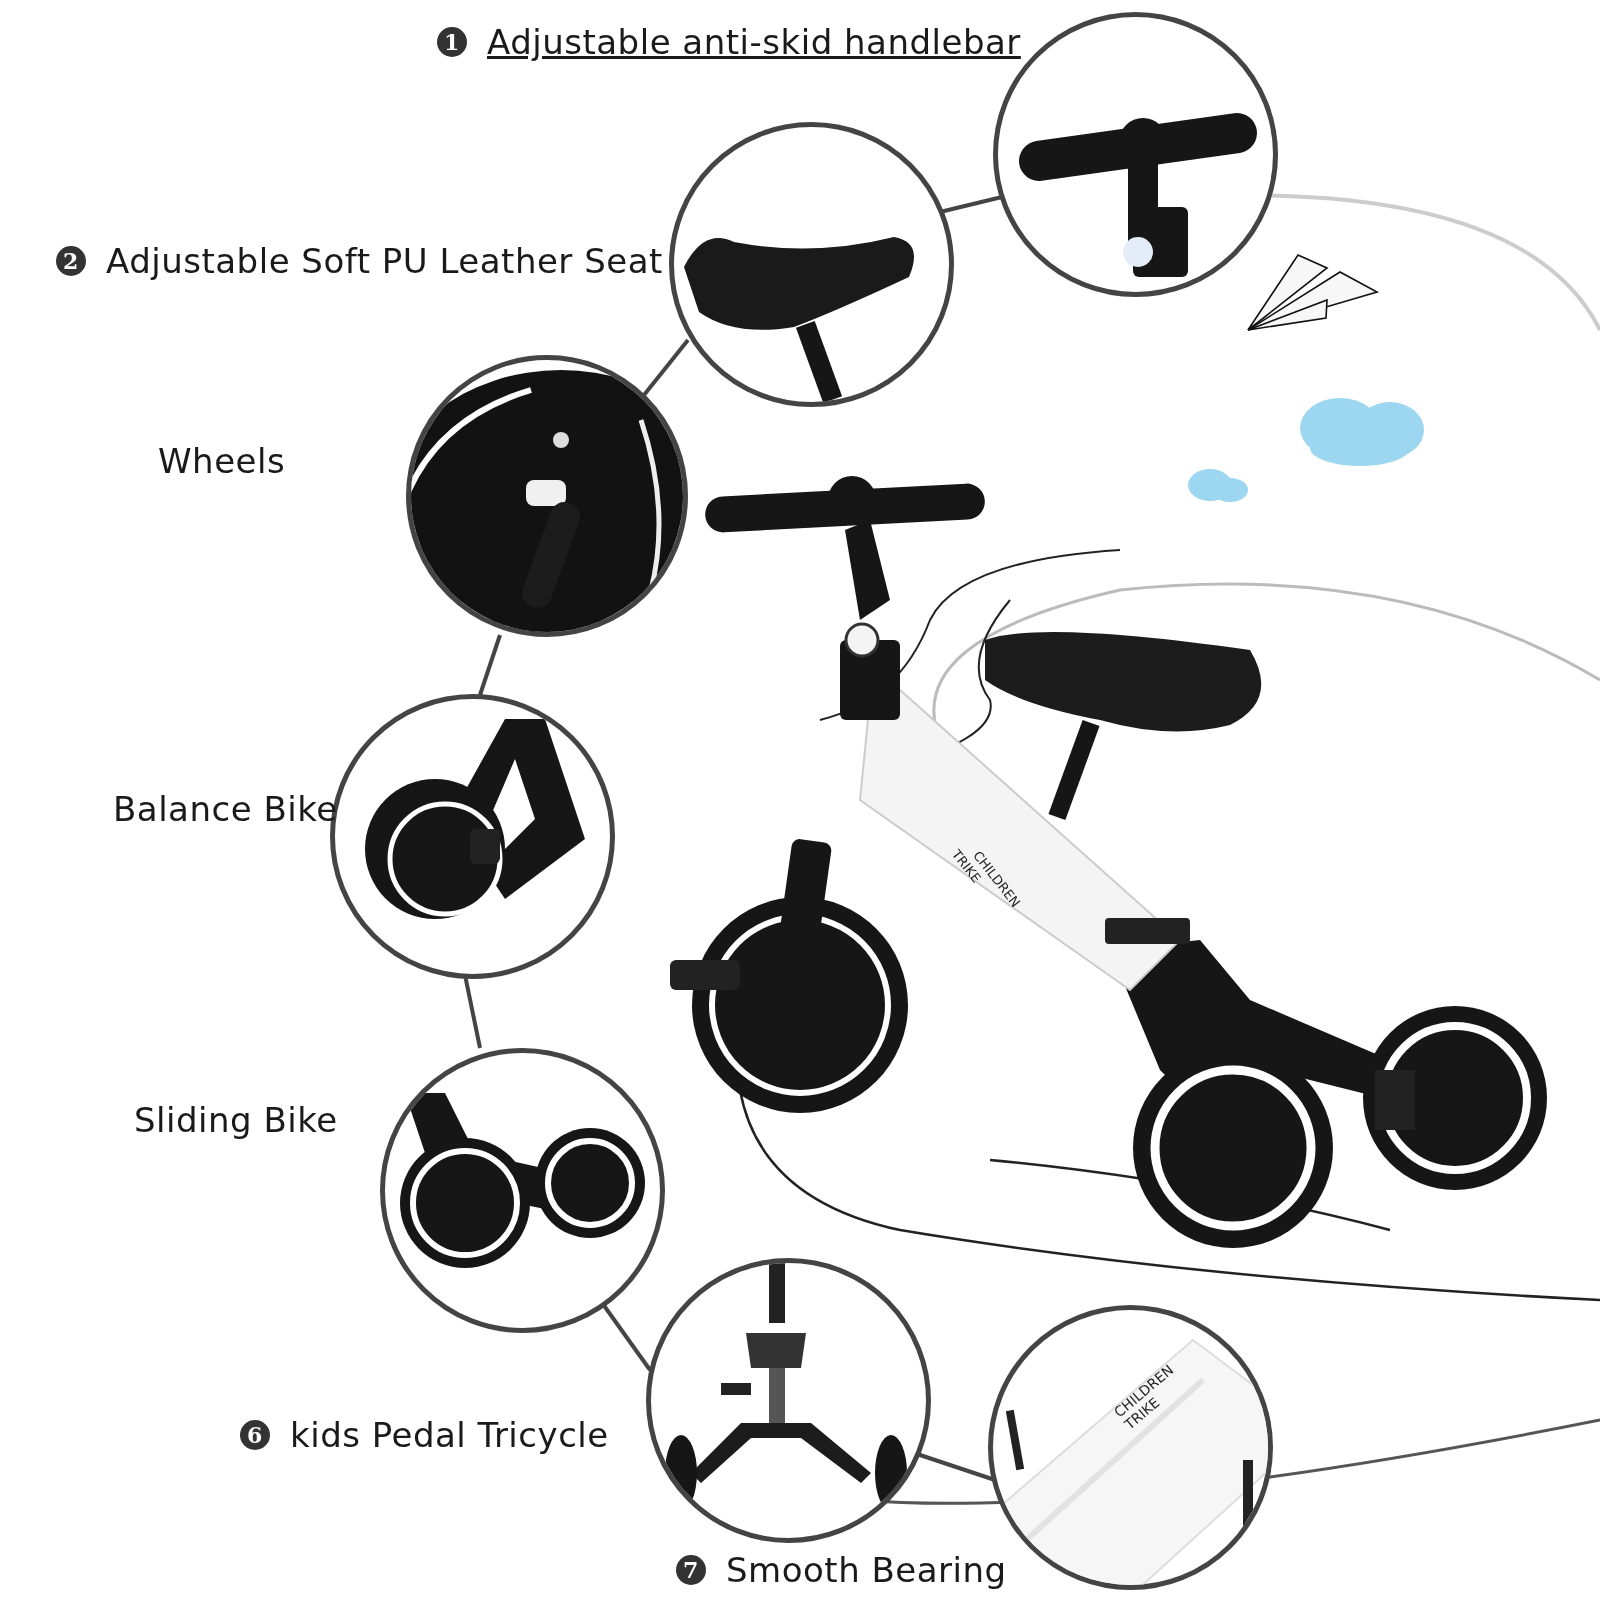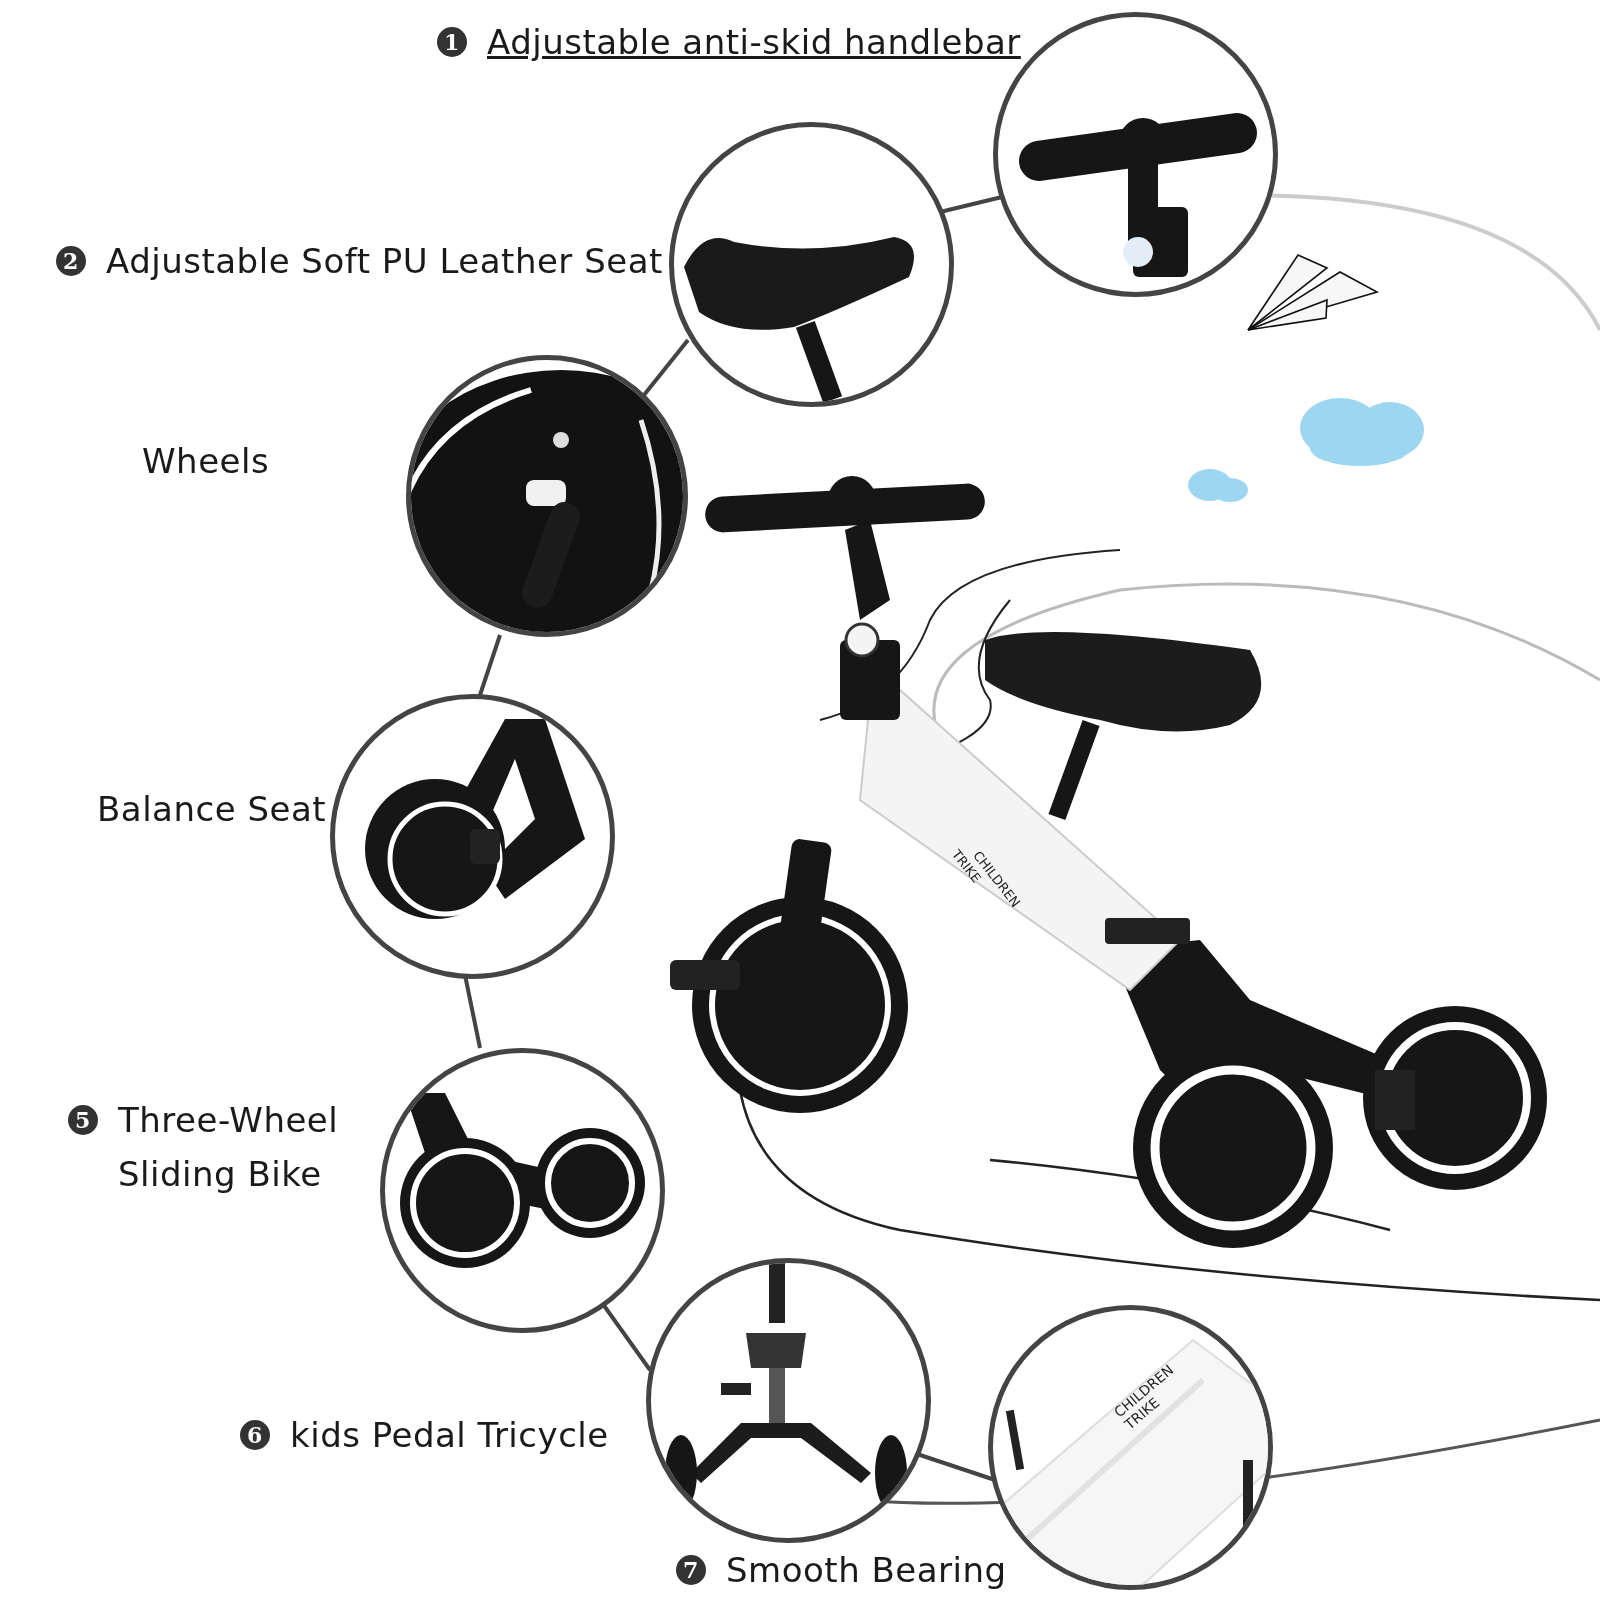--- a/index.html
+++ b/index.html
@@ -3,21 +3,21 @@
   <meta charset="utf-8">
   <style>
     html, body { margin:0; padding:0; background:#ffffff; }
     body { width:1600px; height:1600px; position:relative; overflow:hidden;
       font-family:"DejaVu Sans", sans-serif; color:#111; }
     .label { position:absolute; font-size:34px; line-height:54px; color:#1a1a1a; letter-spacing:0.5px; }
     .label .line { display:block; }
     .badge { display:inline-flex; align-items:center; justify-content:center; width:30px; height:30px;
       border-radius:50%; background:#333; color:#fff; font-size:22px; font-weight:bold;
       margin-right:20px; vertical-align:middle; position:relative; top:-3px; font-family:"DejaVu Serif", serif; }
-    .indent { padding-left:50px; }
+    .indent { padding-left:50px;margin-left:16px; }
     .circle { position:absolute; border:5px solid #444; border-radius:50%; background:#fff; overflow:hidden; box-sizing:border-box; }
     svg { position:absolute; left:0; top:0; }
     .fn { position:absolute; font-size:13px; color:#222; transform-origin:left top; line-height:16px; }
   </style>
 </head>
 <body>
 
 <svg width="1600" height="1600">
 
   <path d="M1130 200 Q1520 170 1600 330" stroke="#ccc" stroke-width="4" fill="none"></path>
@@ -173,25 +173,24 @@
 
 <div class="label" style="left:56px; top:186px;margin-top:48px;">
   <span class="line"><span class="badge">2</span><span>Adjustable Soft PU Leather Seat</span></span>
 </div>
 
 <div class="label" style="left:92px; top:434px;">
   <span class="line indent">Wheels</span>
 </div>
 
 <div class="label" style="left:47px; top:782px;">
-  <span class="line indent">Balance Seat</span>
+  <span class="line indent">Balance Bike</span>
 </div>
 
 <div class="label" style="left:68px; top:1093px;">
-  <span class="line"><span class="badge">5</span><span>Three-Wheel</span></span>
   <span class="line indent">Sliding Bike</span>
 </div>
 
 <div class="label" style="left:240px; top:1408px;text-align:center;">
   <span class="line"><span class="badge">6</span><span>kids Pedal Tricycle</span></span>
 </div>
 
 <div class="label" style="left:676px; top:1543px;">
   <span class="line"><span class="badge">7</span><span>Smooth Bearing</span></span>
 </div>

